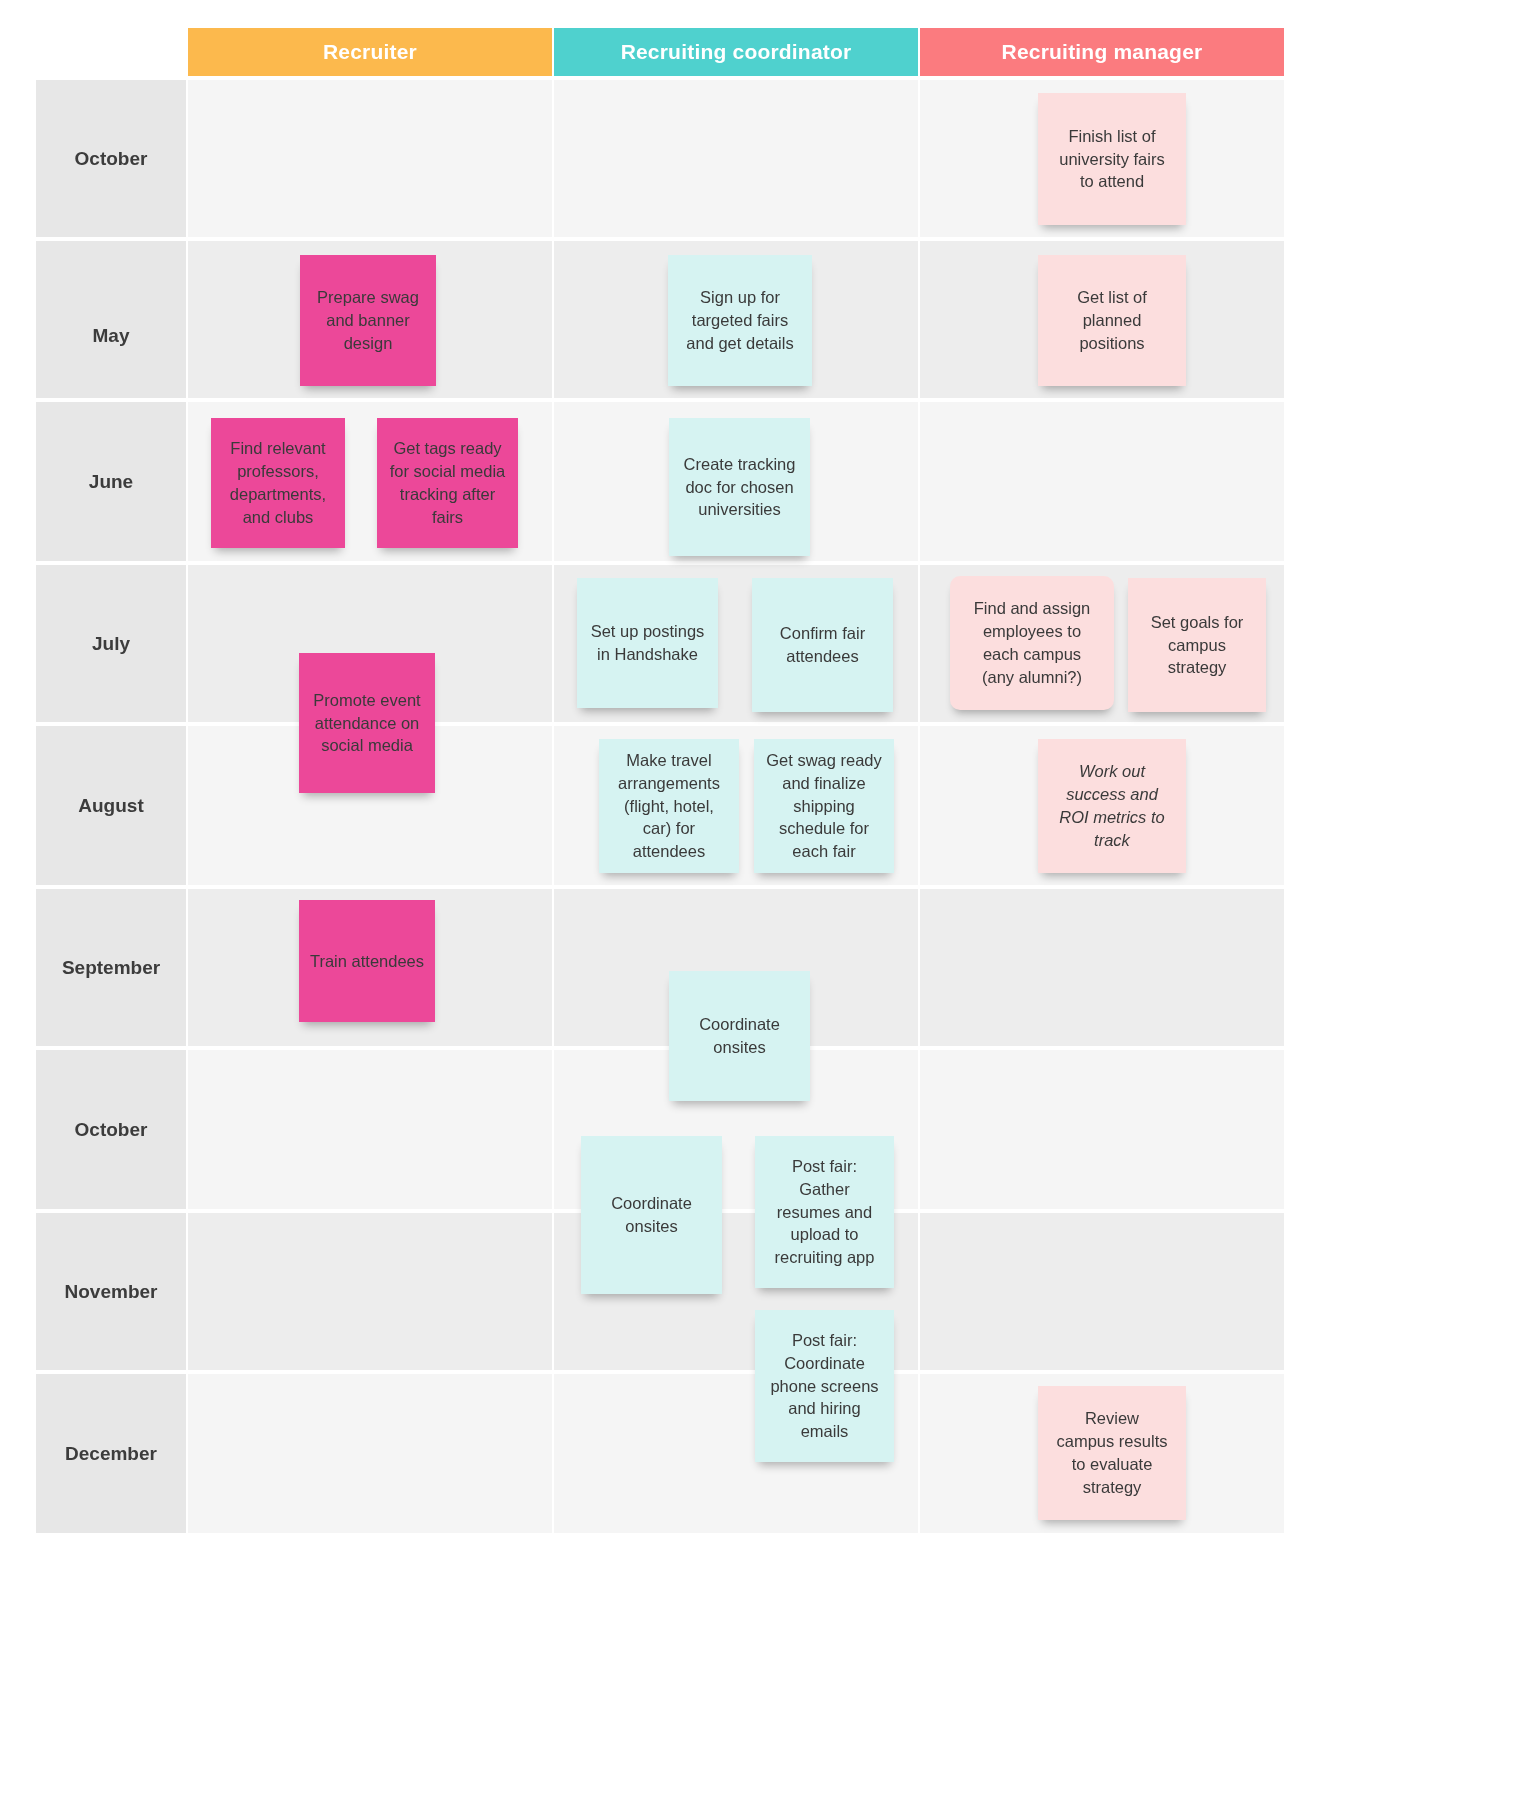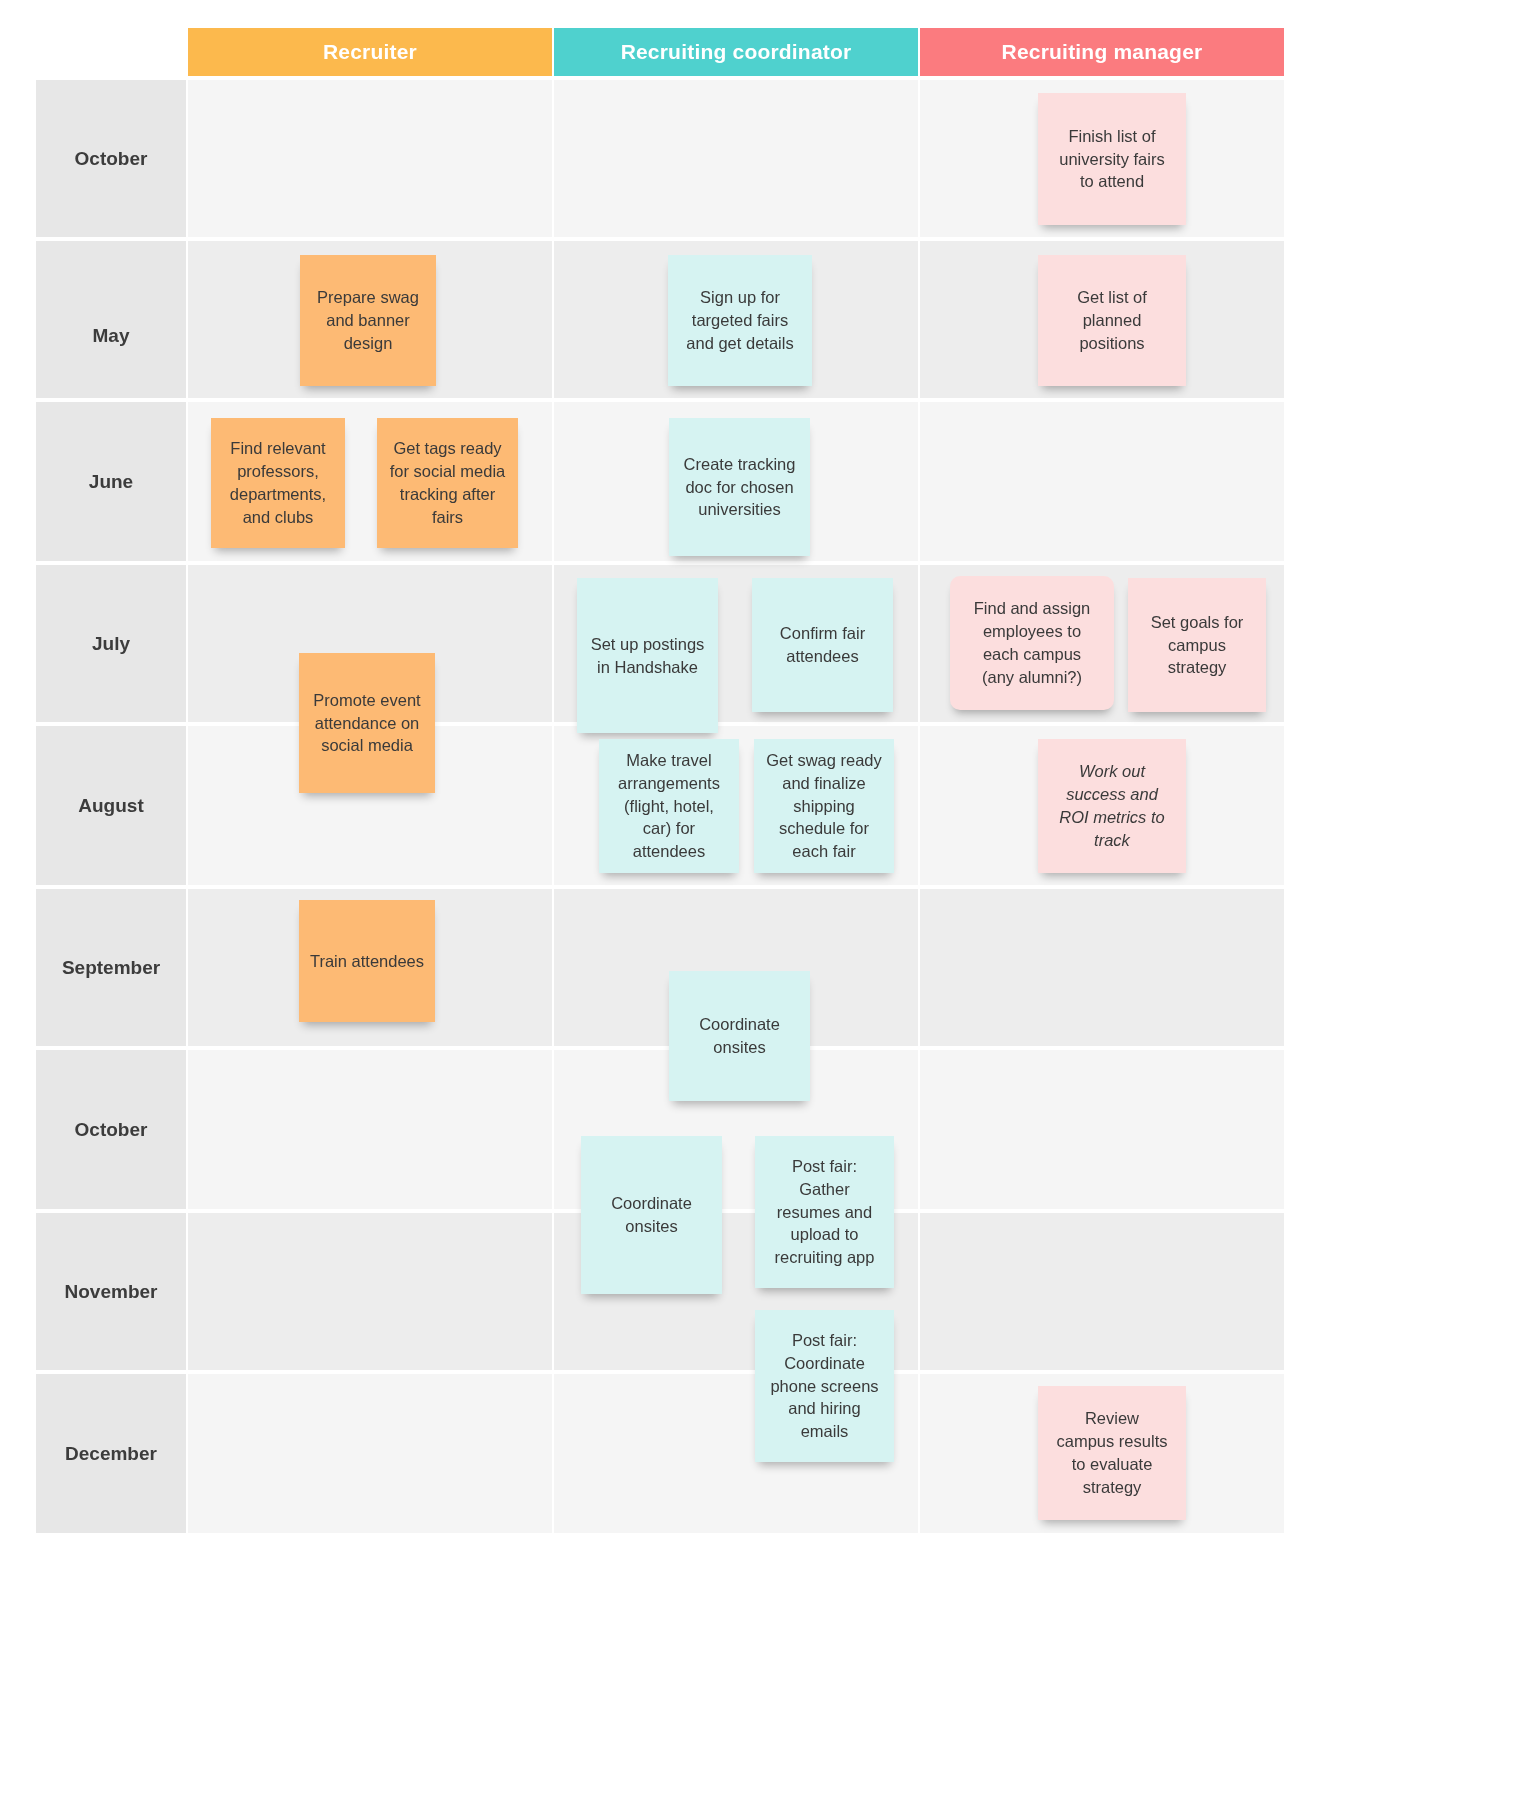--- a/index.html
+++ b/index.html
@@ -72,21 +72,21 @@
     align-items: center;
     justify-content: center;
     text-align: center;
     font-size: 16.5px;
     line-height: 1.38;
     color: #3a3a3a;
     padding: 6px 8px;
     box-shadow: 0 7px 9px -4px rgba(0,0,0,0.30);
     white-space: pre-line;
   }
-  .note-recruiter   { background: #fdba74; }
+  .note-recruiter   { background: #ec4899; }
   .note-coordinator { background: #d6f3f2; }
   .note-manager     { background: #fcdede; }
 
   .note-inner {
     width: 100%;
   }
 </style>
 </head>
 <body>
 
@@ -203,21 +203,21 @@
 tracking after
 fairs</div>
   </div>
 
   <div class="note note-coordinator" style="left:669px; top:418px; width:141px; height:138px;">
     <div class="note-inner">Create tracking
 doc for chosen
 universities</div>
   </div>
 
-  <div class="note note-coordinator" style="left:577px; top:578px; width:141px; height:155px;">
+  <div class="note note-coordinator" style="left:577px; top:578px; width:141px; height:130px;">
     <div class="note-inner">Set up postings
 in Handshake</div>
   </div>
 
   <div class="note note-coordinator" style="left:752px; top:578px; width:141px; height:134px;">
     <div class="note-inner">Confirm fair
 attendees</div>
   </div>
 
   <div class="note note-manager" style="left:950px; top:576px; width:164px; height:134px;border-radius:10px;">

